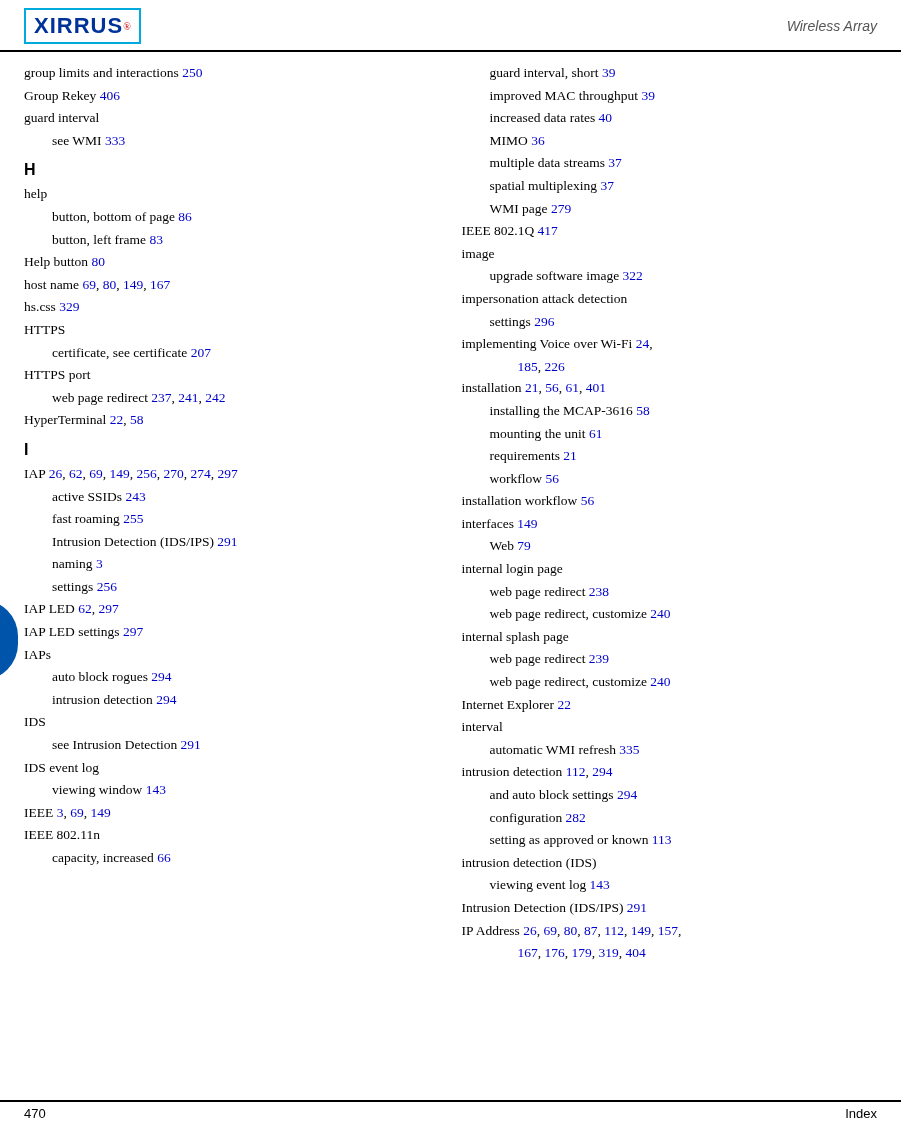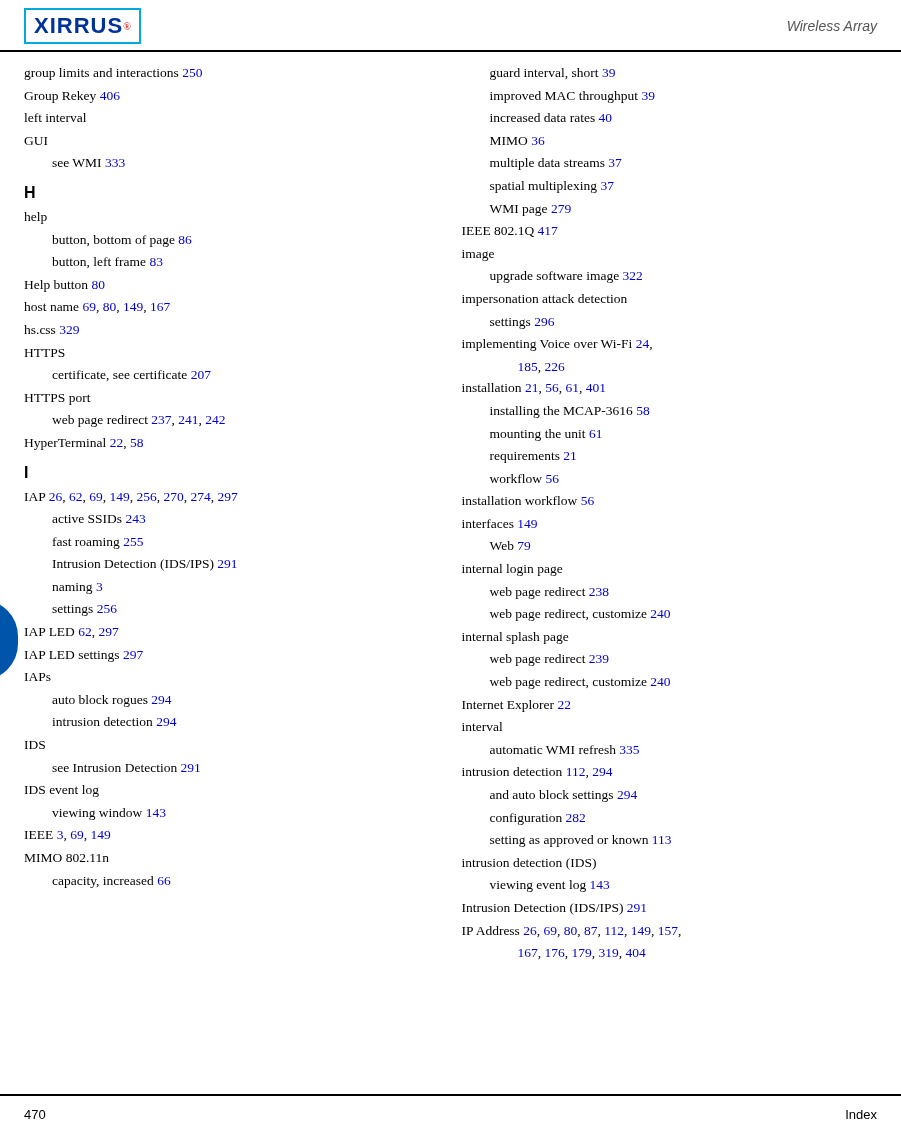--- a/index.html
+++ b/index.html
@@ -88,27 +88,27 @@
       font-family: Arial, sans-serif;
       color: #000;
       margin-top: 12px;
       margin-bottom: 4px;
       border-bottom: none;
     }
 
     
     .footer {
       position: absolute;
-      bottom: 0;
+      bottom: 8px;
       left: 0;
       right: 0;
       border-top: 2px solid #000;
       display: flex;
       justify-content: space-between;
-      padding: 11px 24px;
+      padding: 4px 24px;
       font-family: Arial, sans-serif;
       font-size: 13px;
     }
 
     
     .side-circle {
       position: absolute;
       left: -18px;
       top: 600px;
       width: 36px;
@@ -143,24 +143,21 @@
   <div class="content">
 
     <div class="col-left">
       <div class="index-entry">
         <span class="term">group limits and interactions </span><span class="page-num">250</span>
       </div>
       <div class="index-entry">
         <span class="term">Group Rekey </span><span class="page-num">406</span>
       </div>
       <div class="index-entry">
-        <span class="term">left interval</span>
-      </div>
-      <div class="index-entry">
-        <span class="term">GUI</span>
+        <span class="term">guard interval</span>
       </div>
       <div class="sub-entry index-entry">
         <span class="term">see WMI </span><span class="page-num">333</span>
       </div>
 
       <div style="margin-top:10px; margin-bottom:4px;">
         <span class="section-header">H</span>
       </div>
 
       <div class="index-entry">
@@ -243,21 +240,21 @@
       <div class="index-entry">
         <span class="term">IDS event log</span>
       </div>
       <div class="sub-entry index-entry">
         <span class="term">viewing window  </span><span class="page-num">143</span>
       </div>
       <div class="index-entry">
         <span class="term">IEEE </span><span class="page-num">3</span><span>, </span><span class="page-num">69</span><span>, </span><span class="page-num">149</span>
       </div>
       <div class="index-entry">
-        <span class="term">MIMO 802.11n</span>
+        <span class="term">IEEE 802.11n</span>
       </div>
       <div class="sub-entry index-entry">
         <span class="term">capacity, increased  </span><span class="page-num">66</span>
       </div>
     </div>
 
     <div class="col-right">
       <div class="sub-entry index-entry">
         <span class="term">guard interval, short </span><span class="page-num">39</span>
       </div>

